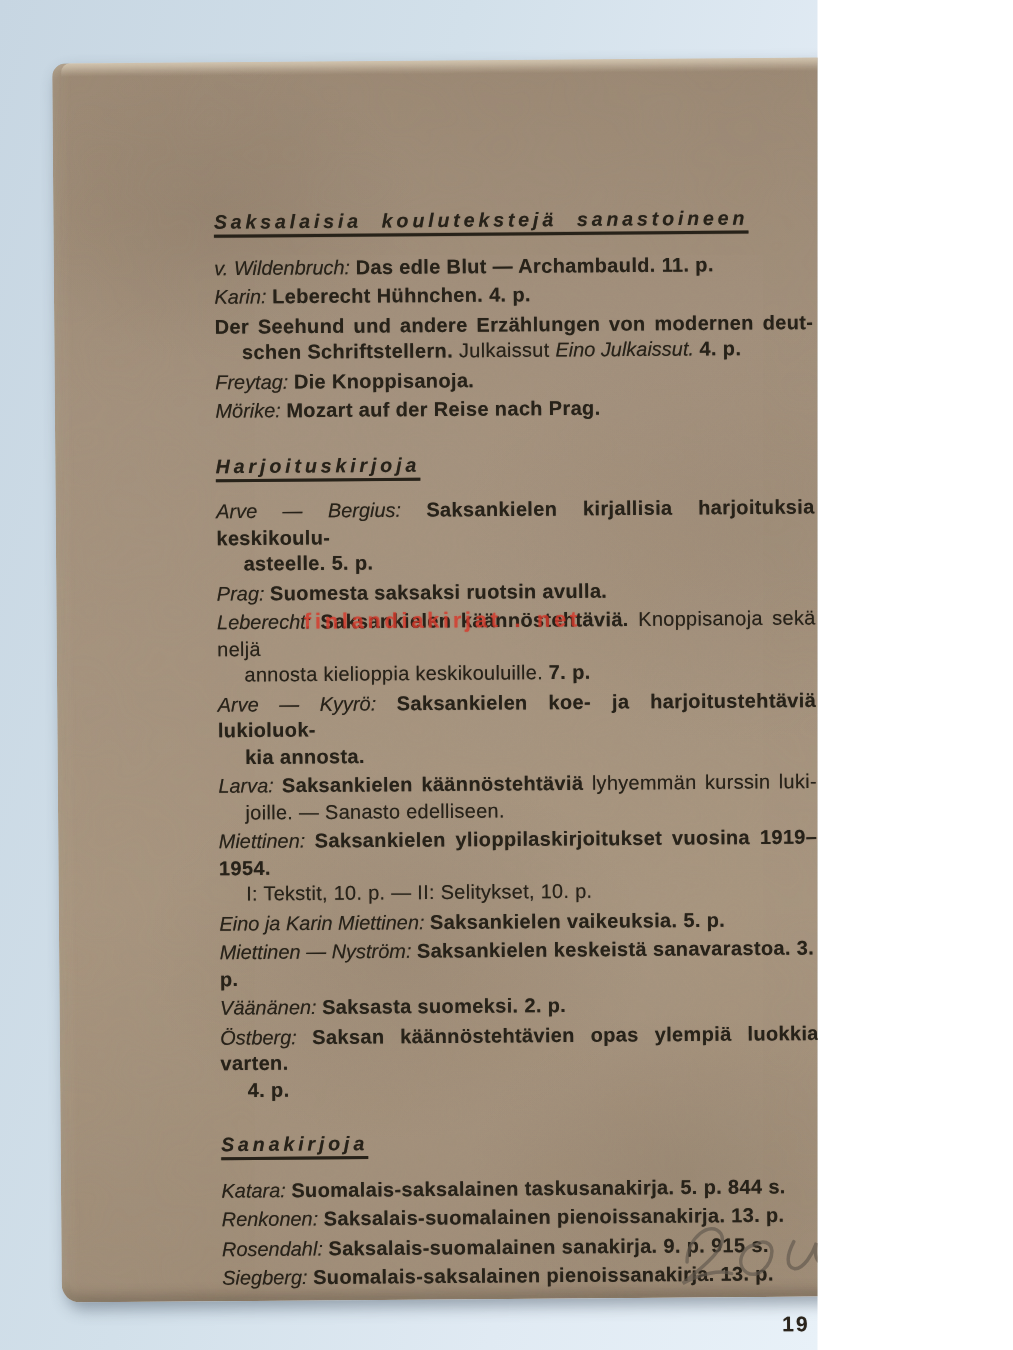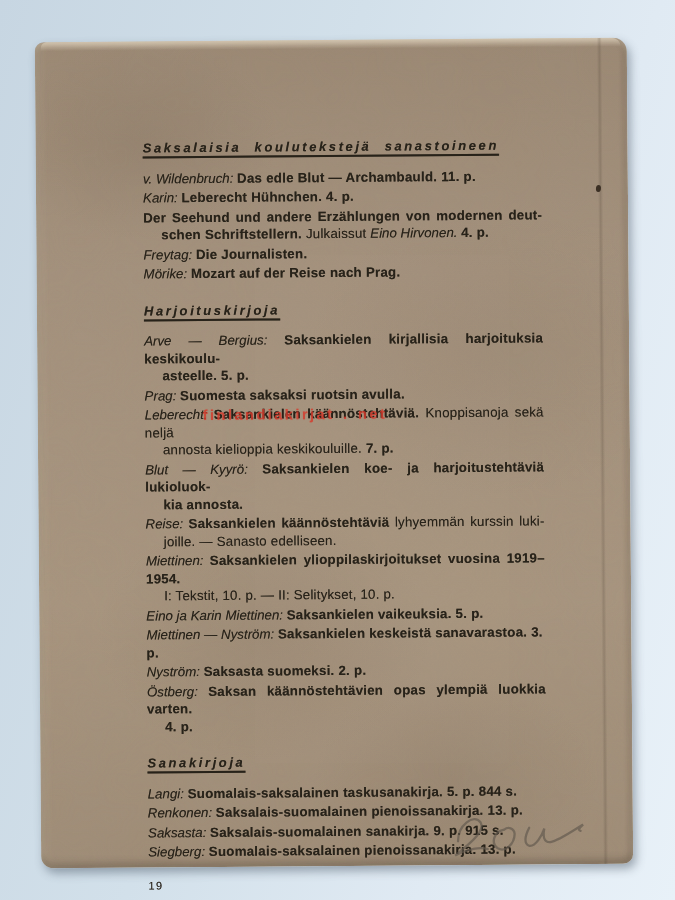--- a/index.html
+++ b/index.html
@@ -1,17 +1,17 @@
 <!DOCTYPE html>
 <html><head>
 <meta charset="utf-8">
 <style>
   html,body{margin:0;padding:0;}
   .photo{
-    position:relative; width:675px; height:900px; overflow:hidden;
+    position:relative; width:545px; height:900px; overflow:hidden;
     background:linear-gradient(105deg,#c7d6e2 0%,#d2e0ea 40%,#e0eaf3 72%,#e8f1f8 100%);
     font-family:"Liberation Sans",sans-serif;
   }
   .book{
     position:absolute; left:38px; top:40px; width:592px; height:826px;
     transform:rotate(-0.45deg); transform-origin:50% 50%;
     border-radius:9px 14px 10px 12px;
     background:
       radial-gradient(ellipse 220px 160px at 18% 12%, rgba(116,98,80,.22), transparent 62%),
       radial-gradient(ellipse 320px 240px at 78% 38%, rgba(124,106,87,.16), transparent 60%),
@@ -52,22 +52,22 @@
   .au{font-style:italic; font-weight:normal;}
   .ti{font-weight:bold; letter-spacing:.25px;}
   .rg{font-weight:normal; letter-spacing:.2px;}
   .watermark{
     position:absolute; left:165px; top:366px; width:250px;
     color:#d63a2c; opacity:.82; font-weight:bold; font-size:14.5px;
     letter-spacing:2.5px; word-spacing:2px; white-space:nowrap;
     text-shadow:0 0 1px rgba(214,58,44,.5);
   }
   .pagenum{
-    margin-top:16px; 
-    font-size:11px; font-weight:normal; letter-spacing:1.5px; color:#2a241c;
+    margin-top:16px; margin-left:373px;
+    font-size:14px; font-weight:bold; letter-spacing:1.5px; color:#2a241c;
   }
   .handwriting{position:absolute; left:398px; top:746px; transform:rotate(-4deg); opacity:.8;}
 </style>
 </head>
 <body>
 
 <div class="photo">
   <div class="book">
 
     <svg class="paper-noise" width="592" height="826" xmlns="http://www.w3.org/2000/svg">
@@ -92,78 +92,78 @@
     <div class="section">
           <div class="heading">Saksalaisia koulutekstejä sanastoineen</div>
           <div class="entry">
             <div class="line"><span class="au">v. Wildenbruch: </span><span class="ti">Das edle Blut — Archambauld. 11. p.</span></div>
           </div>
           <div class="entry">
             <div class="line"><span class="au">Karin: </span><span class="ti">Leberecht Hühnchen. 4. p.</span></div>
           </div>
           <div class="entry">
             <div class="line just"><span class="ti">Der Seehund und andere Erzählungen von modernen deut-</span></div>
-            <div class="line cont"><span class="ti">schen Schriftstellern. </span><span class="rg">Julkaissut </span><span class="au">Eino Hirvonen. </span><span class="ti">4. p.</span></div>
+            <div class="line cont"><span class="ti">schen Schriftstellern. </span><span class="rg">Julkaissut </span><span class="au">Eino Julkaissut. </span><span class="ti">4. p.</span></div>
           </div>
           <div class="entry">
-            <div class="line"><span class="au">Freytag: </span><span class="ti">Die Journalisten.</span></div>
+            <div class="line"><span class="au">Freytag: </span><span class="ti">Die Knoppisanoja.</span></div>
           </div>
           <div class="entry">
             <div class="line"><span class="au">Mörike: </span><span class="ti">Mozart auf der Reise nach Prag.</span></div>
           </div>
         </div>
         <div class="section">
           <div class="heading">Harjoituskirjoja</div>
           <div class="entry">
             <div class="line just"><span class="au">Arve — Bergius: </span><span class="ti">Saksankielen kirjallisia harjoituksia keskikoulu-</span></div>
             <div class="line cont"><span class="ti">asteelle. 5. p.</span></div>
           </div>
           <div class="entry">
             <div class="line"><span class="au">Prag: </span><span class="ti">Suomesta saksaksi ruotsin avulla.</span></div>
           </div>
           <div class="entry">
             <div class="line just"><span class="au">Leberecht: </span><span class="ti">Saksankielen käännöstehtäviä. </span><span class="rg">Knoppisanoja sekä neljä</span></div>
             <div class="line cont"><span class="rg">annosta kielioppia keskikouluille. </span><span class="ti">7. p.</span></div>
           </div>
           <div class="entry">
-            <div class="line just"><span class="au">Blut — Kyyrö: </span><span class="ti">Saksankielen koe- ja harjoitustehtäviä lukioluok-</span></div>
+            <div class="line just"><span class="au">Arve — Kyyrö: </span><span class="ti">Saksankielen koe- ja harjoitustehtäviä lukioluok-</span></div>
             <div class="line cont"><span class="ti">kia annosta.</span></div>
           </div>
           <div class="entry">
-            <div class="line just"><span class="au">Reise: </span><span class="ti">Saksankielen käännöstehtäviä </span><span class="rg">lyhyemmän kurssin luki-</span></div>
+            <div class="line just"><span class="au">Larva: </span><span class="ti">Saksankielen käännöstehtäviä </span><span class="rg">lyhyemmän kurssin luki-</span></div>
             <div class="line cont"><span class="rg">joille. — Sanasto edelliseen.</span></div>
           </div>
           <div class="entry">
             <div class="line just"><span class="au">Miettinen: </span><span class="ti">Saksankielen ylioppilaskirjoitukset vuosina 1919–1954.</span></div>
             <div class="line cont"><span class="rg">I: Tekstit, 10. p. — II: Selitykset, 10. p.</span></div>
           </div>
           <div class="entry">
             <div class="line"><span class="au">Eino ja Karin Miettinen: </span><span class="ti">Saksankielen vaikeuksia. 5. p.</span></div>
           </div>
           <div class="entry">
             <div class="line"><span class="au">Miettinen — Nyström: </span><span class="ti">Saksankielen keskeistä sanavarastoa. 3. p.</span></div>
           </div>
           <div class="entry">
-            <div class="line"><span class="au">Nyström: </span><span class="ti">Saksasta suomeksi. 2. p.</span></div>
+            <div class="line"><span class="au">Väänänen: </span><span class="ti">Saksasta suomeksi. 2. p.</span></div>
           </div>
           <div class="entry">
             <div class="line just"><span class="au">Östberg: </span><span class="ti">Saksan käännöstehtävien opas ylempiä luokkia varten.</span></div>
             <div class="line cont"><span class="ti">4. p.</span></div>
           </div>
         </div>
         <div class="section">
           <div class="heading">Sanakirjoja</div>
           <div class="entry">
-            <div class="line"><span class="au">Langi: </span><span class="ti">Suomalais-saksalainen taskusanakirja. 5. p. 844 s.</span></div>
+            <div class="line"><span class="au">Katara: </span><span class="ti">Suomalais-saksalainen taskusanakirja. 5. p. 844 s.</span></div>
           </div>
           <div class="entry">
             <div class="line"><span class="au">Renkonen: </span><span class="ti">Saksalais-suomalainen pienoissanakirja. 13. p.</span></div>
           </div>
           <div class="entry">
-            <div class="line"><span class="au">Saksasta: </span><span class="ti">Saksalais-suomalainen sanakirja. 9. p. 915 s.</span></div>
+            <div class="line"><span class="au">Rosendahl: </span><span class="ti">Saksalais-suomalainen sanakirja. 9. p. 915 s.</span></div>
           </div>
           <div class="entry">
             <div class="line"><span class="au">Siegberg: </span><span class="ti">Suomalais-saksalainen pienoissanakirja. 13. p.</span></div>
           </div>
         </div>
         <div class="pagenum">19</div>
       </div>
 
     <div class="watermark">finlandiakirjat . net</div>
 

